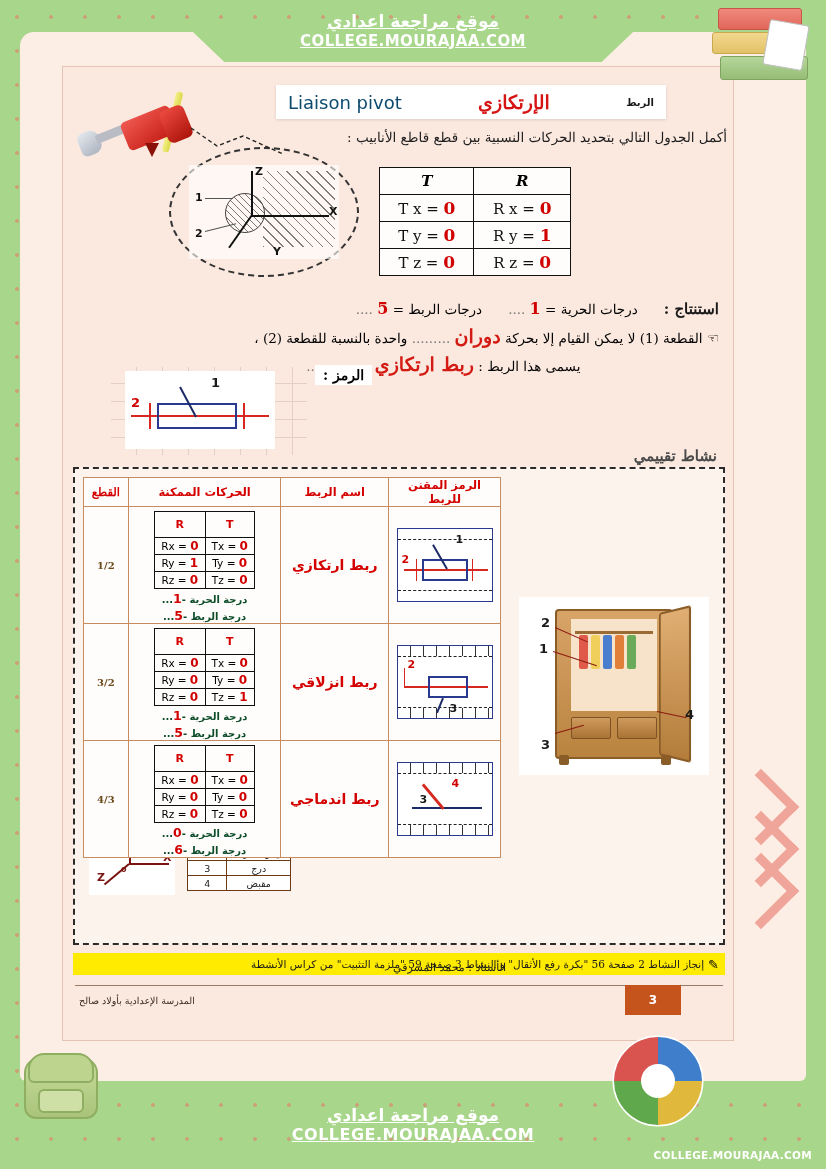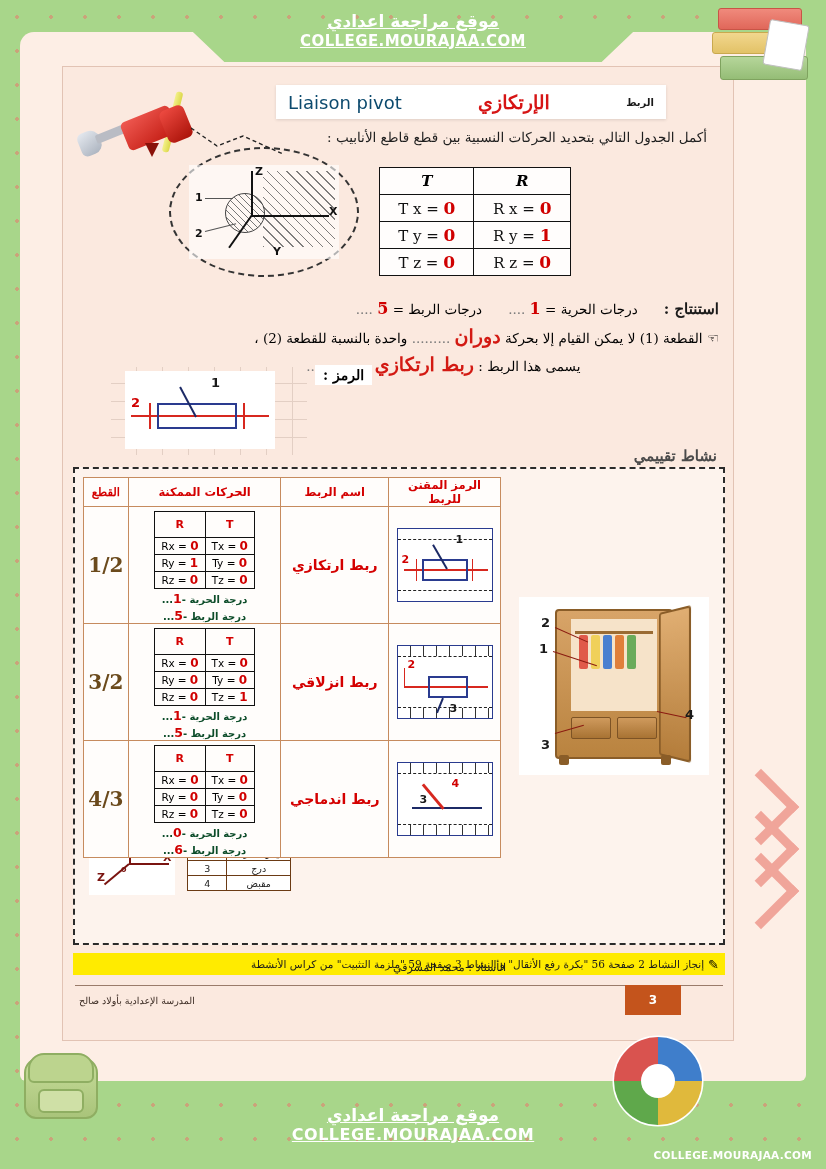--- a/index.html
+++ b/index.html
@@ -67,21 +67,21 @@
   .title-ar { font-size: 10px; color: #1a1a1a; font-weight: 600; }
   .title-fill {
     flex: 1; text-align: center; color: #d61414; font-size: 19px;
     font-weight: bold; font-family: "DejaVu Serif", serif;
     letter-spacing: .5px; position: relative;
   }
   .title-fr { font-size: 18px; font-weight: normal; color: #0c4a6e; direction: ltr; }
 
   
   .instr-1 {
-    position: absolute; right: 26px; top: 62px; width: 520px;
+    position: absolute; right: 6px; top: 62px; width: 520px;
     font-size: 13.5px; color: #1e1e1e; text-align: right;
     font-family: "DejaVu Serif", serif;
   }
 
   
   .pivot-photo { position: absolute; left: 14px; top: 18px; width: 140px; height: 80px; }
   .pp-body { position:absolute; width:52px; height:30px; background:linear-gradient(160deg,#f05a52,#c21b12); border-radius:5px; left:46px; top:28px; transform:rotate(-22deg); }
   .pp-head { position:absolute; width:26px; height:34px; background:linear-gradient(160deg,#ef4b42,#a91208); border-radius:6px; left:86px; top:22px; transform:rotate(-22deg); }
   .pp-axis { position:absolute; width:7px; height:62px; background:linear-gradient(90deg,#f3f08a,#dcd84a); left:92px; top:6px; transform:rotate(14deg); border-radius:3px; }
   .pp-shaft { position:absolute; width:34px; height:9px; background:#b9bcc4; left:18px; top:44px; transform:rotate(-22deg); border-radius:2px;}
@@ -231,21 +231,21 @@
     position:absolute; left:8px; top:8px; width:418px;
     border-collapse:collapse; background:#fffdfb;
   }
   .big-table th {
     border:1.4px solid #c68b5e; color:#d40000; font-size:11.5px;
     font-weight:bold; height:26px; padding:0 3px; background:#fffdfb;
   }
   .big-table td {
     border:1.4px solid #c68b5e; vertical-align:middle; text-align:center; background:#fffdfb;
   }
-  .col-piece { width:44px; font-size:20px; color:#6b4a1c; font-weight:600; font-family:"DejaVu Serif",serif; }
+  .col-piece { width:44px; font-size:10px; color:#6b4a1c; font-weight:600; font-family:"DejaVu Serif",serif; }
   .col-moves { width:150px; }
   .col-name  { width:106px; color:#d40000; font-size:14px; font-weight:bold; }
   .col-sym   { width:110px; }
 
   .mini-tr { border-collapse:collapse; margin:4px auto 2px; background:#fff; }
   .mini-tr td, .mini-tr th {
     border:1.2px solid #111; font-size:10.5px; padding:1px 6px;
     direction:ltr; font-family:"DejaVu Sans",sans-serif;
   }
   .mini-tr th { font-weight:bold; font-size:11px; }

